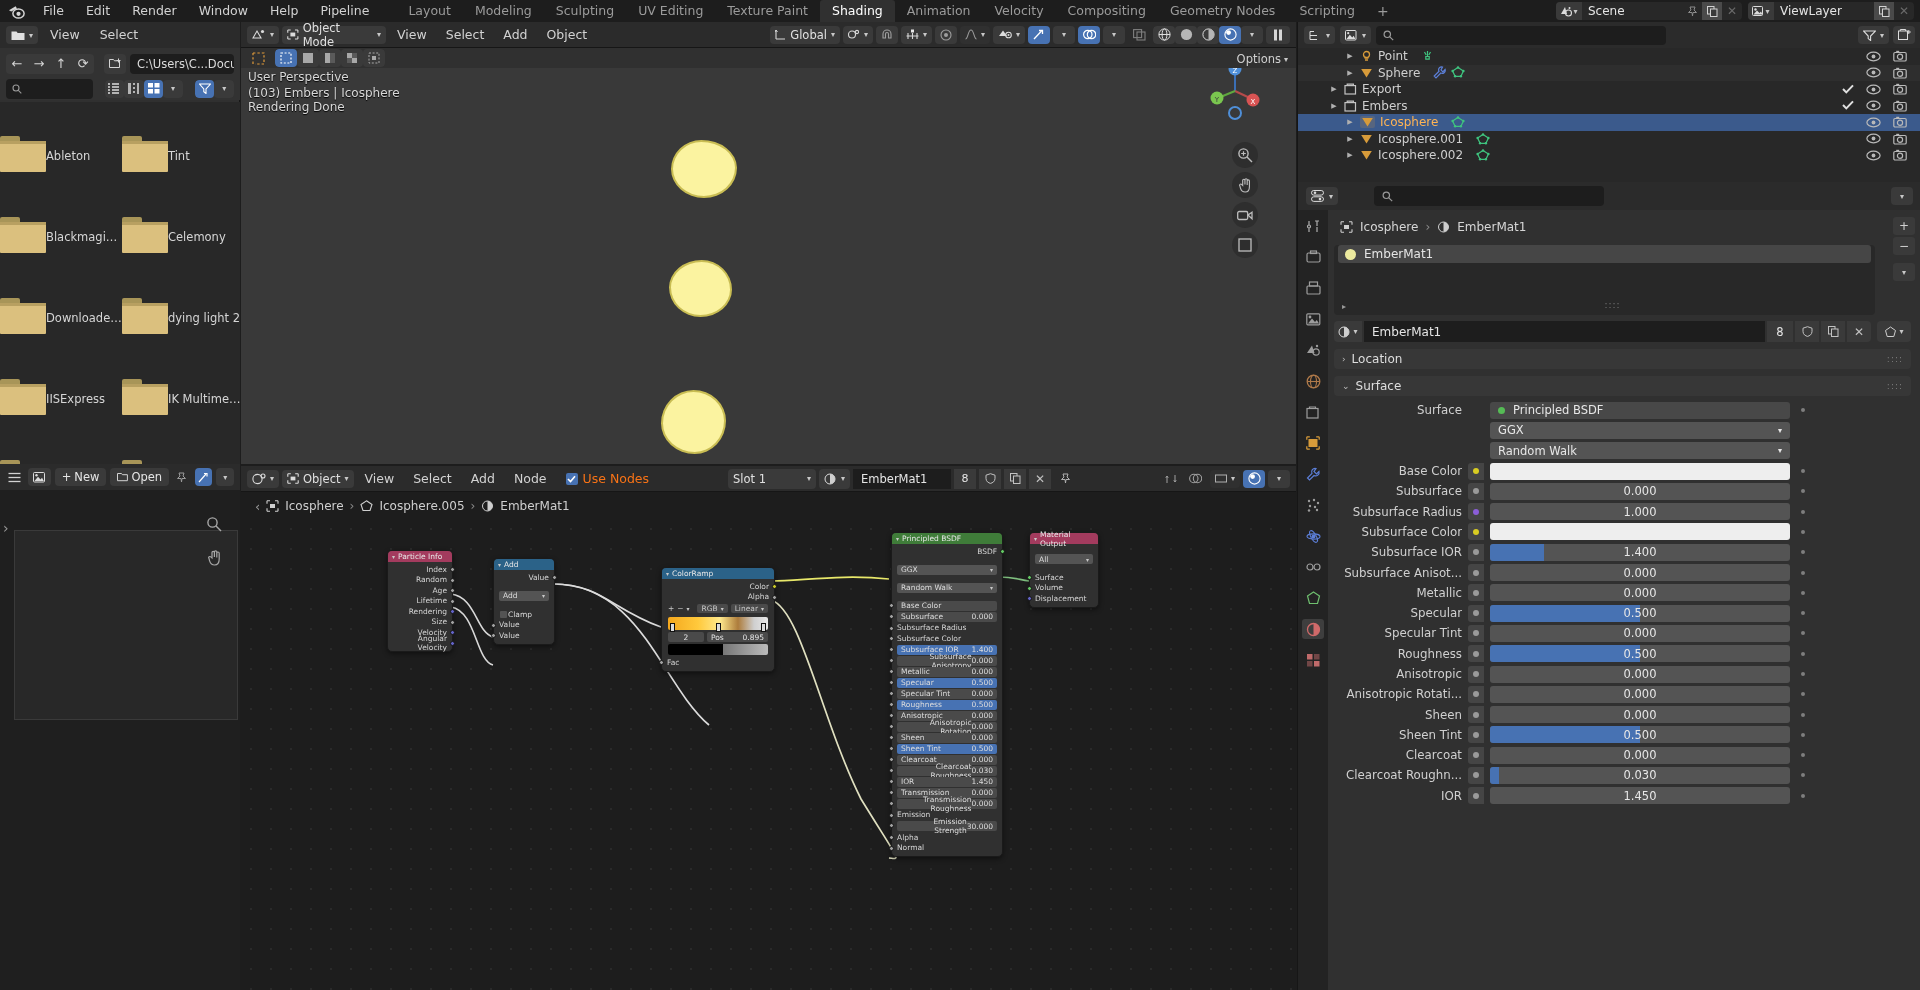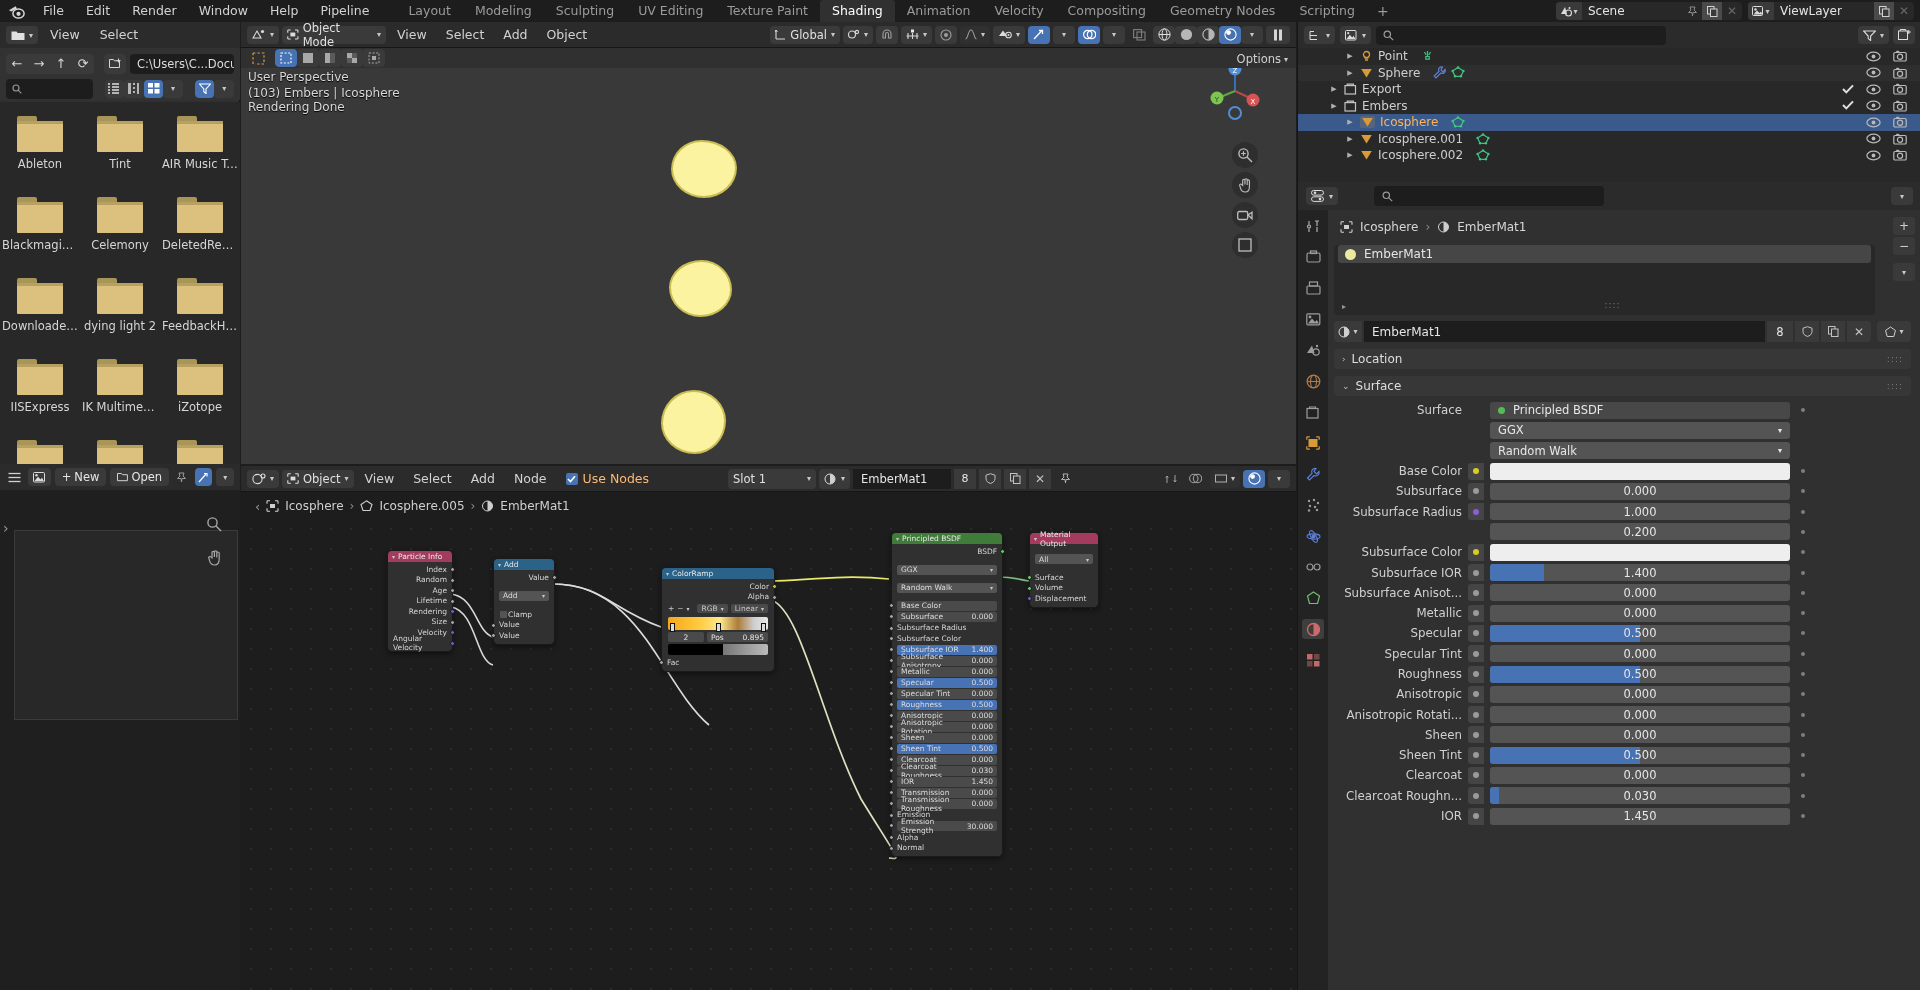--- a/index.html
+++ b/index.html
@@ -43,21 +43,21 @@
   .filebrowser { position:absolute; left:0; top:22px; width:240px; height:442px; background:#303030; border-right:1px solid #161616; }
   .fb-header { position:absolute; left:0; top:0; width:240px; height:26px; background:#2b2b2b; display:flex; align-items:center; gap:4px; padding:0 6px;}
   .fb-tools { position:absolute; left:0; top:26px; width:240px; height:52px; background:#323232; padding:5px 6px; }
   .fb-row { display:flex; align-items:center; gap:4px; height:21px; margin-bottom:4px; }
   .navbtn { width:22px; height:20px; background:#3a3a3a; display:flex; align-items:center; justify-content:center; color:#d4d4d4; font-size:13px;}
   .navgrp { display:flex; border-radius:4px; overflow:hidden; }
   .pathfield { flex:1; height:20px; background:#1d1d1d; border-radius:4px; display:flex; align-items:center; padding:0 7px; font-size:11.5px; color:#dcdcdc; overflow:hidden; white-space:nowrap; }
   .searchfield { width:96px; height:20px; background:#1d1d1d; border-radius:4px; display:flex; align-items:center; padding:0 6px; gap:4px; }
   .fb-files { position:absolute; left:0; top:80px; width:240px; height:362px; background:#282828; overflow:hidden; padding:8px 0 0 0; }
   .fgrid { display:grid; grid-template-columns:repeat(3,1fr); gap:0px 0px; }
-  .fitem { display:flex; flex-direction:column; align-items:center; height:81px; justify-content:flex-start; padding-top:6px;}
+  .fitem { display:flex; flex-direction:row; align-items:center; height:81px; justify-content:flex-start; padding-top:6px;}
   .folder { width:46px; height:36px; position:relative; }
   .folder .tab { position:absolute; left:0; top:0; width:20px; height:6px; background:#a89558; border-radius:2px 2px 0 0;}
   .folder .body { position:absolute; left:0; top:5px; width:46px; height:31px; background:#dbc07e; border-radius:1px;}
   .folder .body:after{ content:''; position:absolute; left:0; top:0; width:46px; height:3px; background:#b8a061;}
   .fname { margin-top:5px; font-size:11.5px; color:#d6d6d6; max-width:76px; white-space:nowrap; overflow:hidden; text-overflow:ellipsis; text-align:center;}
 
   
   .timeline { position:absolute; left:0; top:464px; width:240px; height:526px; background:#232323; border-right:1px solid #161616;}
   .tl-header { position:absolute; left:0; top:0; width:240px; height:26px; background:#2b2b2b; display:flex; align-items:center; gap:4px; padding:0 6px;}
   .tl-body { position:absolute; left:0; top:26px; width:240px; height:500px; background:#1f1f1f; }
@@ -77,21 +77,21 @@
   .sh-header { position:absolute; left:0; top:0; width:1055px; height:26px; background:#2b2b2b; display:flex; align-items:center; gap:3px; padding:0 6px; border-bottom:1px solid #161616;}
   .sh-breadcrumb { position:absolute; left:0; top:27px; width:1055px; height:26px; background:#1d1d1d; display:flex; align-items:center; gap:6px; padding:0 14px; font-size:12px; color:#cfcfcf;}
   .sh-canvas { position:absolute; left:0; top:53px; width:1055px; height:471px; background:#1d1d1d; overflow:hidden;
      background-image:radial-gradient(#2a2a2a 1px, transparent 1px); background-size:20px 20px;}
 
   .node { position:absolute; border-radius:5px; background:#303030; border:1px solid #1a1a1a; box-shadow:0 2px 5px rgba(0,0,0,.45); font-size:8px;}
   .node-hd { height:11px; border-radius:4px 4px 0 0; display:flex; align-items:center; gap:3px; padding:0 4px; font-size:7.5px; color:#e8e8e8; }
   .hd-red { background:#a33b5e; }
   .hd-blue { background:#2b6288; }
   .hd-green { background:#3f7c39; }
-  .node-body { padding:2px 0 3px 0; }
+  .node-body { padding:2px 0 3px 0;text-align:right; }
   .sock-row { height:10.5px; display:flex; align-items:center; position:relative; padding:0 5px; font-size:7.5px; color:#d6d6d6;}
   .sock-row.out { justify-content:flex-end; }
   .dot { position:absolute; width:5px; height:5px; border-radius:50%; border:1px solid #151515; top:3px;}
   .dot.left { left:-3px; }
   .dot.right { right:-3px; }
   .d-grey { background:#a1a1a1; }
   .d-purple { background:#6363c7; }
   .d-yellow { background:#c7c729; }
   .d-green { background:#63c763; }
   .nfield { margin:8px 5px; height:10px; background:#545454; border-radius:2px; display:flex; align-items:center; justify-content:space-between; padding:0 4px; font-size:7.5px; color:#ddd;}
@@ -732,21 +732,21 @@
       <div class="hdr-menu">View</div>
       <div class="hdr-menu">Select</div>
       <div class="hdr-menu">Add</div>
       <div class="hdr-menu">Node</div>
       <div style="display:flex;align-items:center;gap:5px;margin-left:8px;">
         <div style="width:12px;height:12px;border-radius:2px;background:#4772b3;display:flex;align-items:center;justify-content:center;">
           <svg width="9" height="8" viewBox="0 0 9 8">
               <path d="M1 4 L3.5 6.5 L8 1.2" fill="none" stroke="#ffffff" stroke-width="1.6"></path>
             </svg>
         </div>
-        <span style="font-size:12.5px;color:#fdba74;">Use Nodes</span>
+        <span style="font-size:12.5px;color:#f97316;">Use Nodes</span>
       </div>
       <div style="margin-left:76px;display:flex;align-items:center;gap:3px;">
         <div class="pill" style="width:88px;justify-content:space-between;height:20px;">
           <span>Slot 1</span>
           <span class="tiny-chev">▾</span>
         </div>
         <div class="pill" style="height:20px;">
           <svg width="13" height="12" viewBox="0 0 13 12">
               <circle cx="6" cy="6" r="5" fill="none" stroke="#dcdcdc" stroke-width="1"></circle>
               <path d="M6 1 A5 5 0 0 1 6 11 Z" fill="#cfcfcf"></path>
@@ -1696,30 +1696,20 @@
               <i class="purple"></i>
             </span>
             <span class="pfield">
               <span>1.000</span>
             </span>
             <span class="ptail">
               <i></i>
             </span>
           </div>
           <div class="prow">
-            <span class="plabel"></span>
-            <span style="width:16px;"></span>
-            <span class="pfield">
-              <span>0.200</span>
-            </span>
-            <span class="ptail">
-              <i></i>
-            </span>
-          </div>
-          <div class="prow">
             <span class="plabel">Subsurface Color</span>
             <span class="pdot">
               <i class="yellow"></i>
             </span>
             <span class="pfield swatch"></span>
             <span class="ptail">
               <i></i>
             </span>
           </div>
           <div class="prow">

